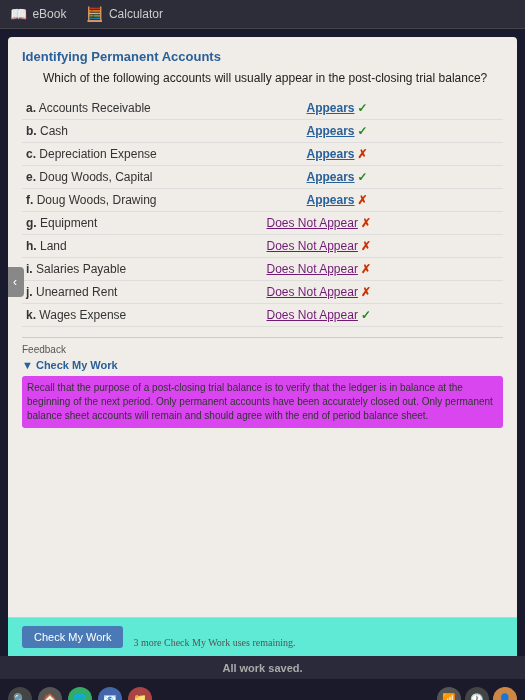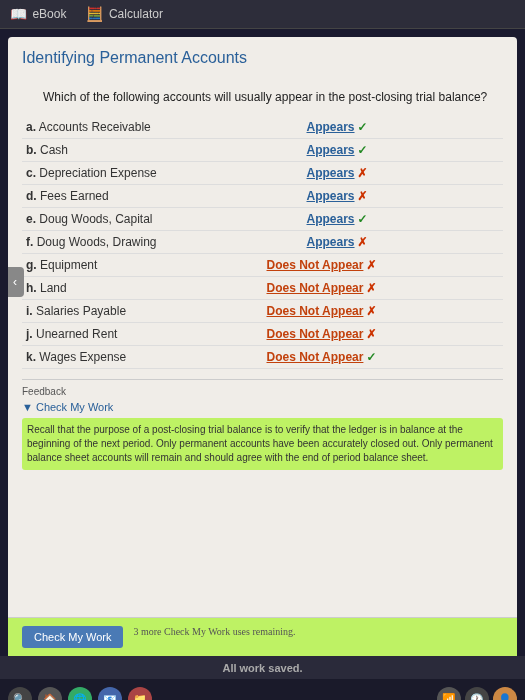--- a/index.html
+++ b/index.html
@@ -41,23 +41,23 @@
       margin: 8px 8px 0 8px;
       border-radius: 4px 4px 0 0;
       padding: 12px 14px;
       height: 580px;
       overflow: hidden;
       position: relative;
     }
 
     .section-title {
       color: #2a6099;
-      font-weight: normal;
-      font-size: 16px;
-      margin-bottom: 22px;
+      font-weight: bold;
+      font-size: 13px;
+      margin-bottom: 6px;
     }
 
     .question-text {
       color: #222;
       font-size: 12px;
       margin-bottom: 10px;
       line-height: 1.4;
       margin-left: 21px;
     }
 
@@ -103,22 +103,22 @@
 
     .answer-appears {
       color: #2a6099;
       font-weight: bold;
       font-size: 12px;
       text-decoration: underline;
       cursor: pointer;
       margin-left: 40px;
     }
     .answer-does-not-appear {
-      color: #c2410c;
-      font-weight: bold;
+      color: #701a75;
+      font-weight: normal;
       font-size: 12px;
       text-decoration: underline;
       cursor: pointer;
     }
 
     .check-correct {
       color: #228822;
       font-weight: bold;
       margin-left: 3px;
     }
@@ -135,44 +135,44 @@
       padding-top: 6px;
     }
     .feedback-label {
       color: #555;
       font-size: 10px;
       margin-bottom: 4px;
     }
     .check-my-work-toggle {
       color: #2a6099;
       font-size: 11px;
-      font-weight: normal;
+      font-weight: bold;
       cursor: pointer;
       margin-bottom: 5px;
       display: flex;
       align-items: center;
       gap: 3px;
     }
     .feedback-text {
       font-size: 10px;
       color: #333;
       line-height: 1.4;
-      background: #bef264;
+      background: #d946ef;
       padding: 5px;
       border-radius: 3px;
     }
 
     
     .bottom-bar {
-      background: #bef264;
+      background: #5eead4;
       margin: 0 8px;
       padding: 8px 14px;
       border-top: 1px solid #ccc;
       display: flex;
-      align-items: flex-start;
+      align-items: flex-end;
       gap: 10px;
     }
     .check-my-work-btn {
       background: #4a7ab5;
       color: white;
       border: none;
       padding: 5px 12px;
       border-radius: 3px;
       font-size: 11px;
       cursor: pointer;
@@ -255,24 +255,20 @@
         </tr>
         <tr>
           <td><span class="letter" style="font-weight:bold;">b.</span> Cash</td>
           <td><span class="answer-appears">Appears</span><span class="check-correct">✓</span></td>
         </tr>
         <tr>
           <td><span class="letter" style="font-weight:bold;">c.</span> Depreciation Expense</td>
           <td><span class="answer-appears">Appears</span><span class="check-wrong">✗</span></td>
         </tr>
         <tr>
-          <td><span class="letter" style="font-weight:bold;">d.</span> Fees Earned</td>
-          <td><span class="answer-appears">Appears</span><span class="check-wrong">✗</span></td>
-        </tr>
-        <tr>
           <td><span class="letter" style="font-weight:bold;">e.</span> Doug Woods, Capital</td>
           <td><span class="answer-appears">Appears</span><span class="check-correct">✓</span></td>
         </tr>
         <tr>
           <td><span class="letter" style="font-weight:bold;">f.</span> Doug Woods, Drawing</td>
           <td><span class="answer-appears">Appears</span><span class="check-wrong">✗</span></td>
         </tr>
         <tr>
           <td><span class="letter" style="font-weight:bold;">g.</span> Equipment</td>
           <td><span class="answer-does-not-appear">Does Not Appear</span><span class="check-wrong">✗</span></td>

